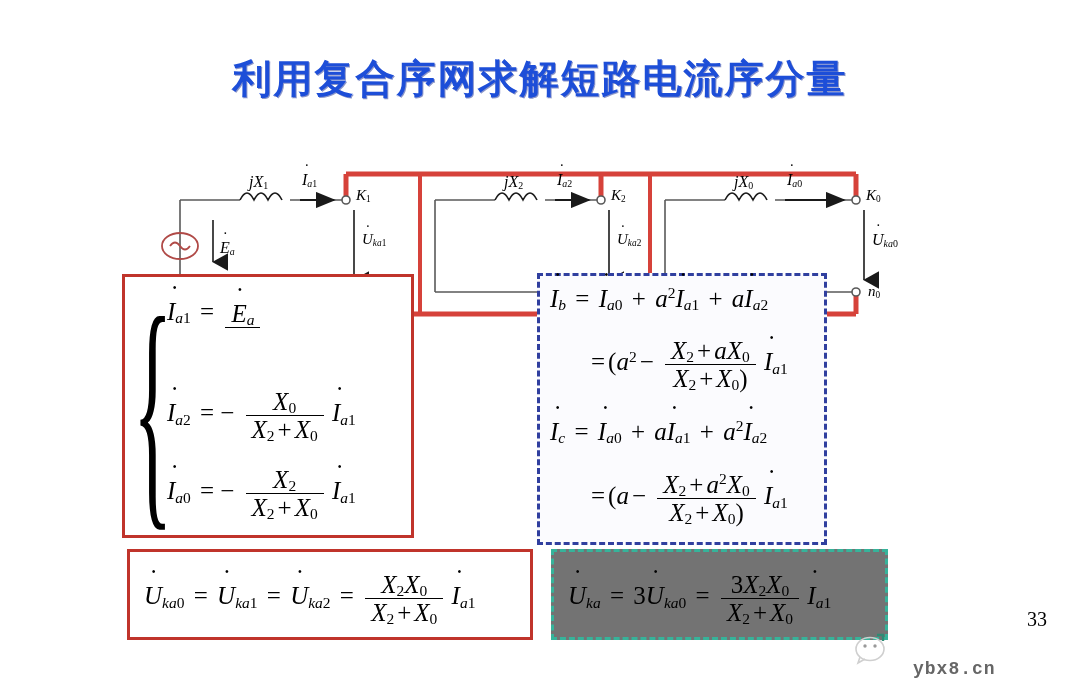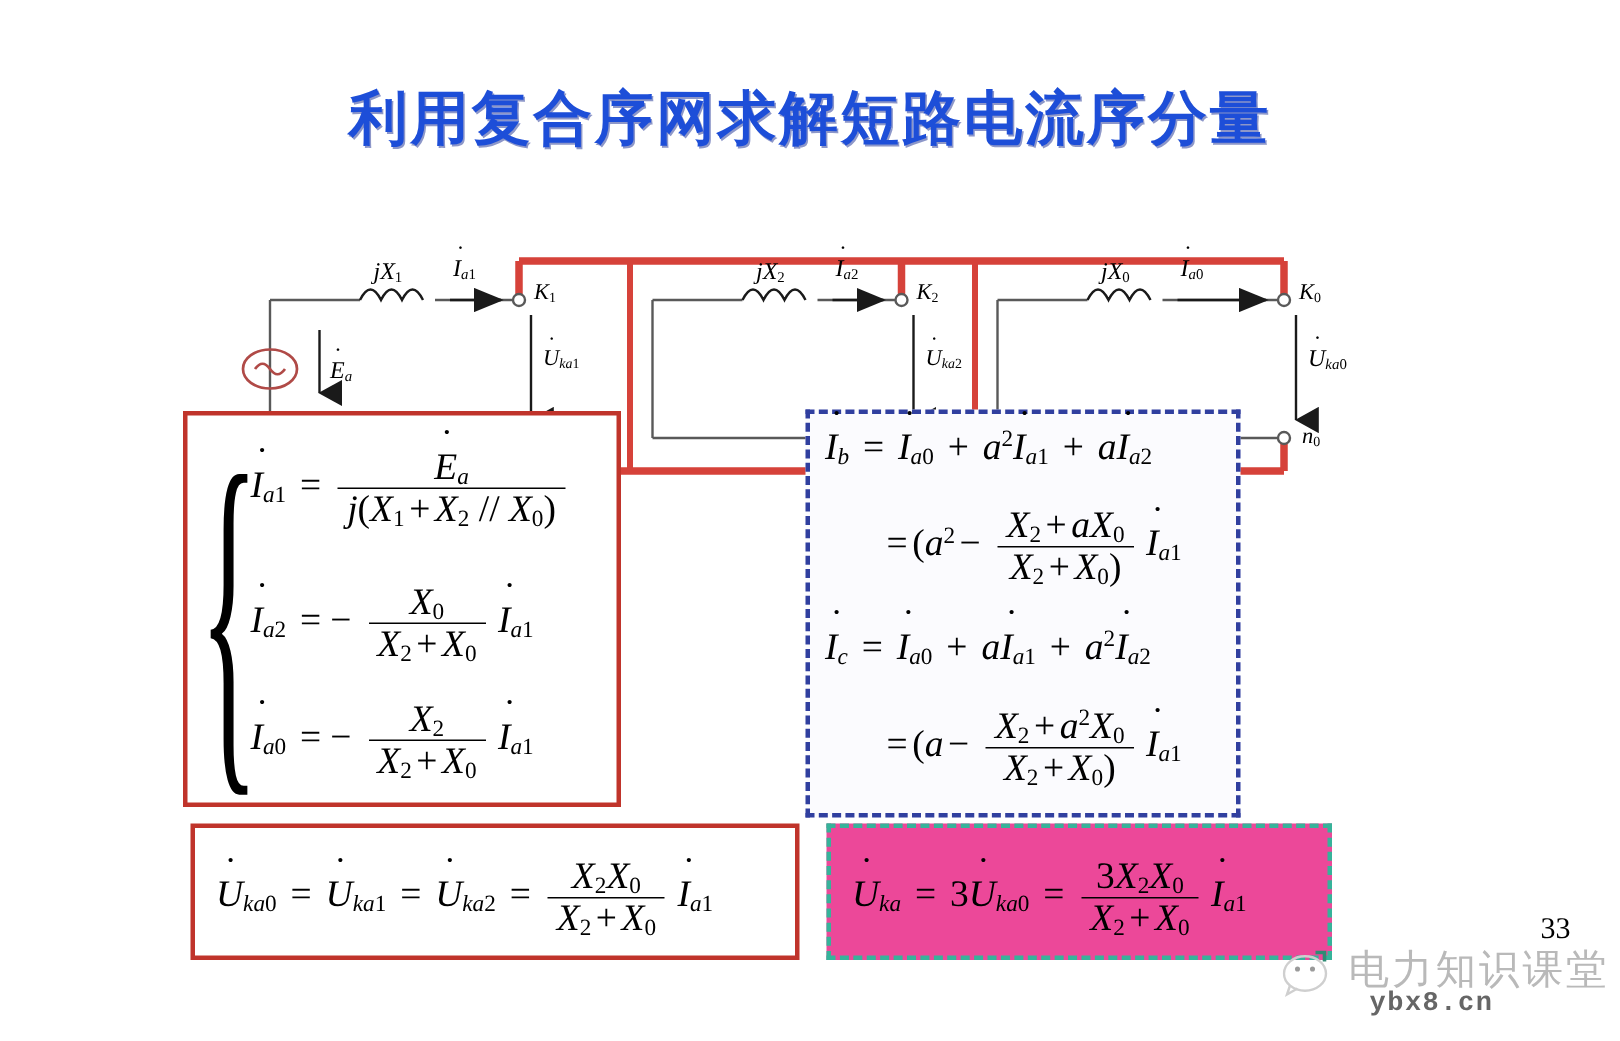--- a/index.html
+++ b/index.html
@@ -51,21 +51,21 @@
   }
   .fbox.red {
     border: 3px solid #c0342b;
   }
   .fbox.blue {
     border: 3px dashed #303f9f;
     background: #fbfbfe;
   }
   .fbox.green {
     border: 3px dashed #36b39a;
-    background: #ec4899;
+    background: #737373;
   }
 
   #box-seq-currents { left: 122px; top: 274px; width: 292px; height: 264px; }
   #box-phase-currents { left: 537px; top: 273px; width: 290px; height: 272px; }
   #box-volt-seq { left: 127px; top: 549px; width: 406px; height: 91px; }
   #box-volt-total { left: 551px; top: 549px; width: 337px; height: 91px; }
 
   
   .math {
     font-family: "Liberation Serif", serif;
@@ -320,21 +320,20 @@
 
 <div class="fbox red" id="box-seq-currents">
 
   <div class="brace" style="left:8px; top:4px; font-size:82px; transform:scaleY(3.15); transform-origin:left top;">{</div>
 
   <div class="math eqline" style="left:42px; top:22px;">
     <span class="dot lean"><span class="mi">I</span></span><sub>a</sub><sub class="num">1</sub>
     <span class="op">=</span>
     <span class="frac">
       <span class="num"><span class="dot"><span class="mi">E</span></span><sub>a</sub></span>
-      <span class="den"><span class="mi">j</span>(<span class="mi">X</span><sub class="num">1</sub><span class="op">+</span><span class="mi">X</span><sub class="num">2</sub>&nbsp;//&nbsp;<span class="mi">X</span><sub class="num">0</sub>)</span>
     </span>
   </div>
 
   <div class="math eqline" style="left:42px; top:112px;">
     <span class="dot lean"><span class="mi">I</span></span><sub>a</sub><sub class="num">2</sub>
     <span class="op">=</span><span class="op">−</span>
     <span class="frac">
       <span class="num"><span class="mi">X</span><sub class="num">0</sub></span>
       <span class="den"><span class="mi">X</span><sub class="num">2</sub><span class="op">+</span><span class="mi">X</span><sub class="num">0</sub></span>
     </span>
@@ -426,15 +425,14 @@
 <div id="page-number">33</div>
 
 <div id="watermark">
   <svg id="wm-logo" viewBox="0 0 40 34">
     <ellipse cx="15" cy="17" rx="14" ry="11.5" fill="none" stroke="#cfcfcf" stroke-width="1.6"></ellipse>
     <path d="M5,25 L3,31 L10,27" fill="none" stroke="#cfcfcf" stroke-width="1.6"></path>
     <circle cx="10" cy="14" r="1.7" fill="#9a9a9a"></circle>
     <circle cx="20" cy="14" r="1.7" fill="#9a9a9a"></circle>
     <path d="M22,3 L28,3 L28,9" fill="none" stroke="#2e8b74" stroke-width="2.4"></path>
   </svg>
-  <div id="wm-title">电力知识课堂</div>
   <div id="wm-url">ybx8.cn</div>
 </div>
 
 </body></html>

